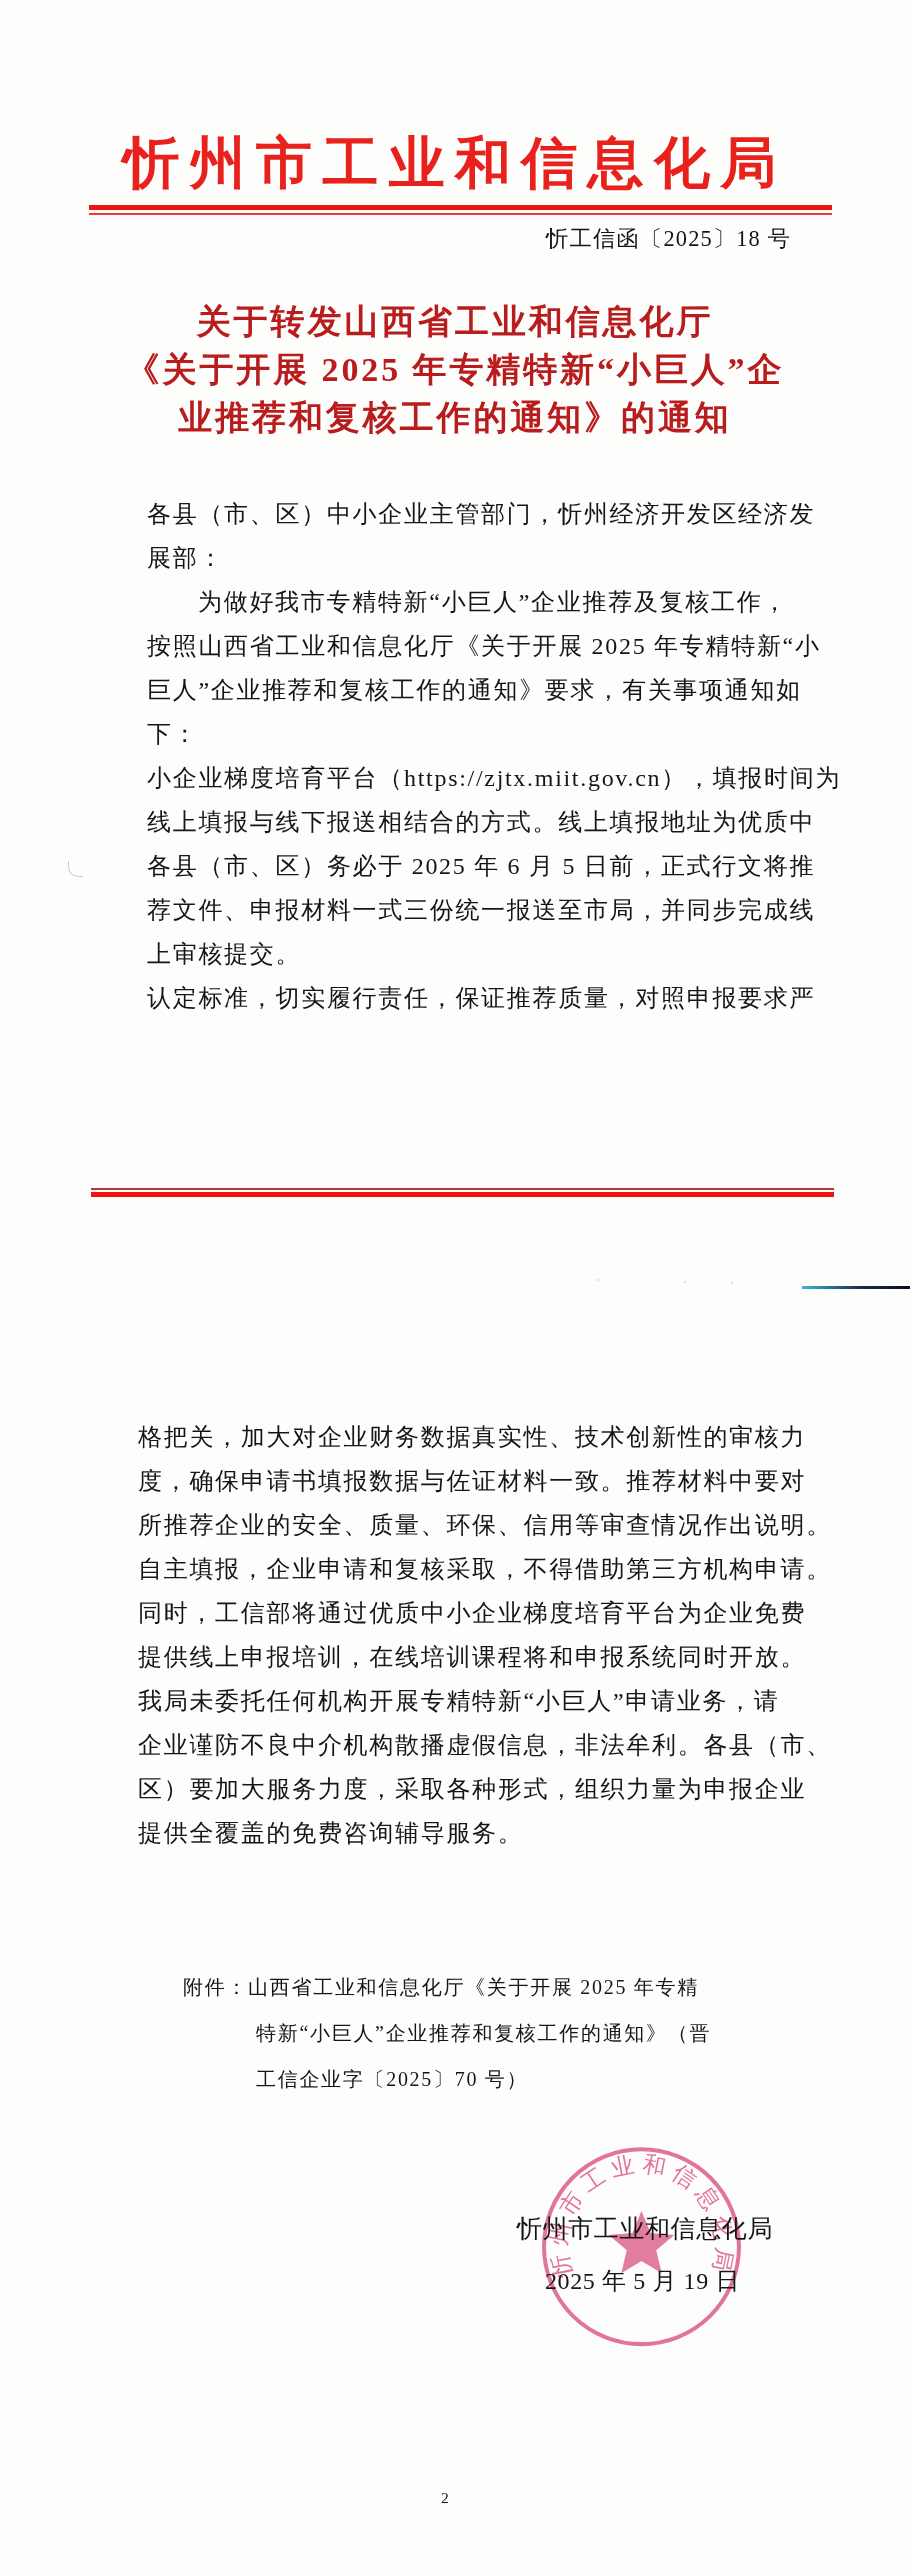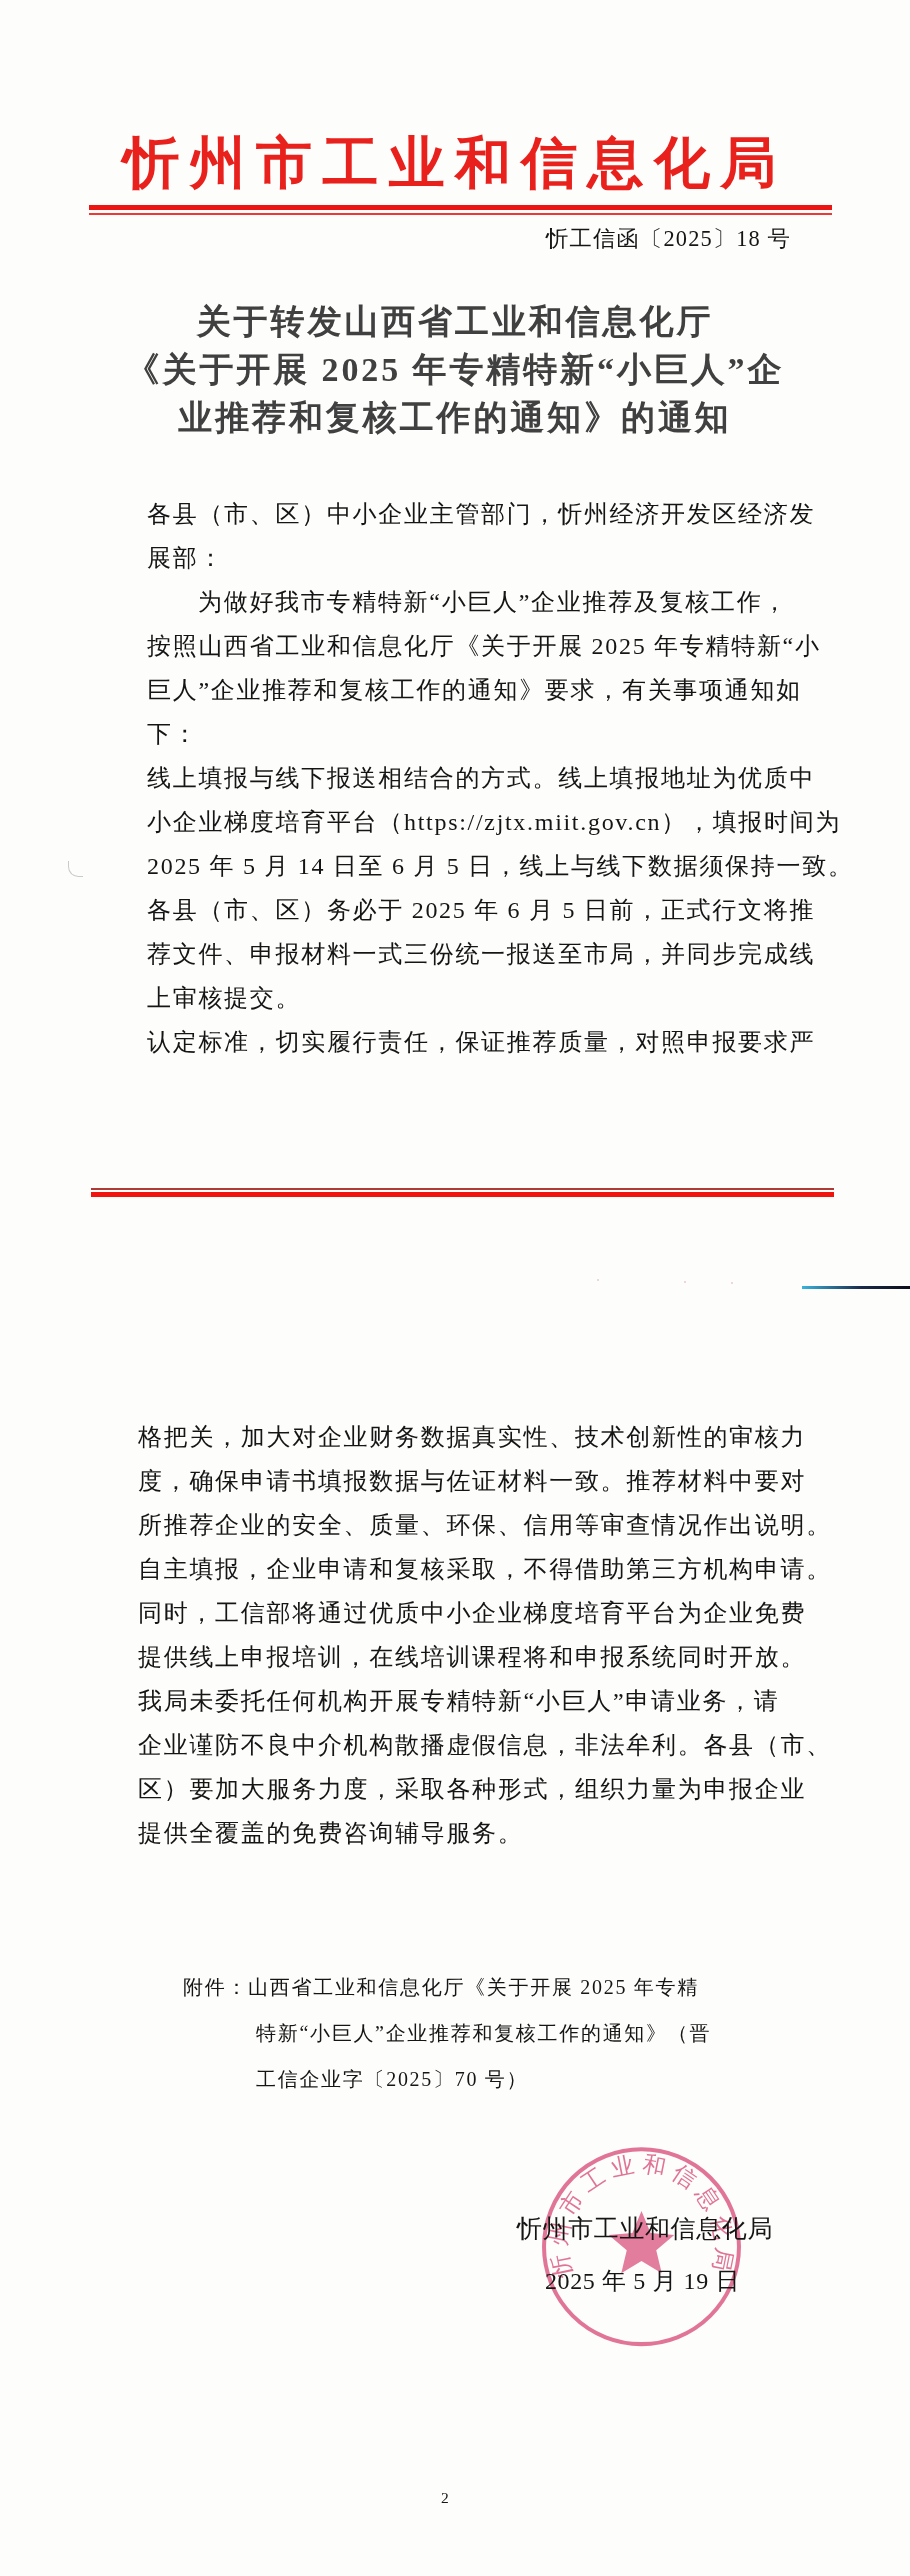--- a/index.html
+++ b/index.html
@@ -14,21 +14,21 @@
     top:126px;left:0;width:100%;text-align:center;
     font-size:56px;font-weight:bold;letter-spacing:10.3px;
     white-space:nowrap;
   }
   #rule-thick{top:205px;left:89px;width:743px;height:5.2px}
   #rule-thin{top:213px;left:89px;width:743px;height:2.3px;opacity:.85}
   #doc-num{top:223px;right:119px;font-size:22.4px;letter-spacing:1.1px}
   
   #title{
     top:298px;left:0;width:100%;text-align:center;font-weight:bold;
-    font-size:34px;line-height:48px;letter-spacing:2.9px;color:#404040;
+    font-size:34px;line-height:48px;letter-spacing:2.9px;color:#b91c1c;
   }
   
   .body-block{font-size:24px;line-height:44px;letter-spacing:1.7px}
   #p1{top:492px;left:147px;width:692px}
   #p2{top:1415px;left:138px;width:703px}
   .line{white-space:nowrap}
   .line b{font-family:"Liberation Sans","DejaVu Sans",sans-serif;font-weight:700;letter-spacing:1.7px}
   .ind{text-indent:51px}
   
   #footer-rule-thin{top:1188px;left:91px;width:743px;height:1.7px;background:#b03a35}
@@ -73,23 +73,22 @@
     <div class="line">业推荐和复核工作的通知》的通知</div>
   </div>
 
 <div class="abs body-block" id="p1">
     <div class="line">各县（市、区）中小企业主管部门，忻州经济开发区经济发</div>
     <div class="line">展部：</div>
     <div class="line ind">为做好我市专精特新“小巨人”企业推荐及复核工作，</div>
     <div class="line">按照山西省工业和信息化厅《关于开展 2025 年专精特新“小</div>
     <div class="line">巨人”企业推荐和复核工作的通知》要求，有关事项通知如</div>
     <div class="line">下：</div>
+    <div class="line">小企业梯度培育平台（https://zjtx.miit.gov.cn），填报时间为</div>
     <div class="line">线上填报与线下报送相结合的方式。线上填报地址为优质中</div>
-    <div class="line">小企业梯度培育平台（https://zjtx.miit.gov.cn），填报时间为</div>
-    <div class="line">2025 年 5 月 14 日至 6 月 5 日，线上与线下数据须保持一致。</div>
     <div class="line">各县（市、区）务必于 2025 年 6 月 5 日前，正式行文将推</div>
     <div class="line">荐文件、申报材料一式三份统一报送至市局，并同步完成线</div>
     <div class="line">上审核提交。</div>
     <div class="line">认定标准，切实履行责任，保证推荐质量，对照申报要求严</div>
   </div>
 
 <div class="abs" id="footer-rule-thin"></div>
 <div class="abs" id="footer-rule-thick" style="background: rgb(242, 19, 14);"></div>
 
 <div class="abs" id="artifact-blue-line"></div>

